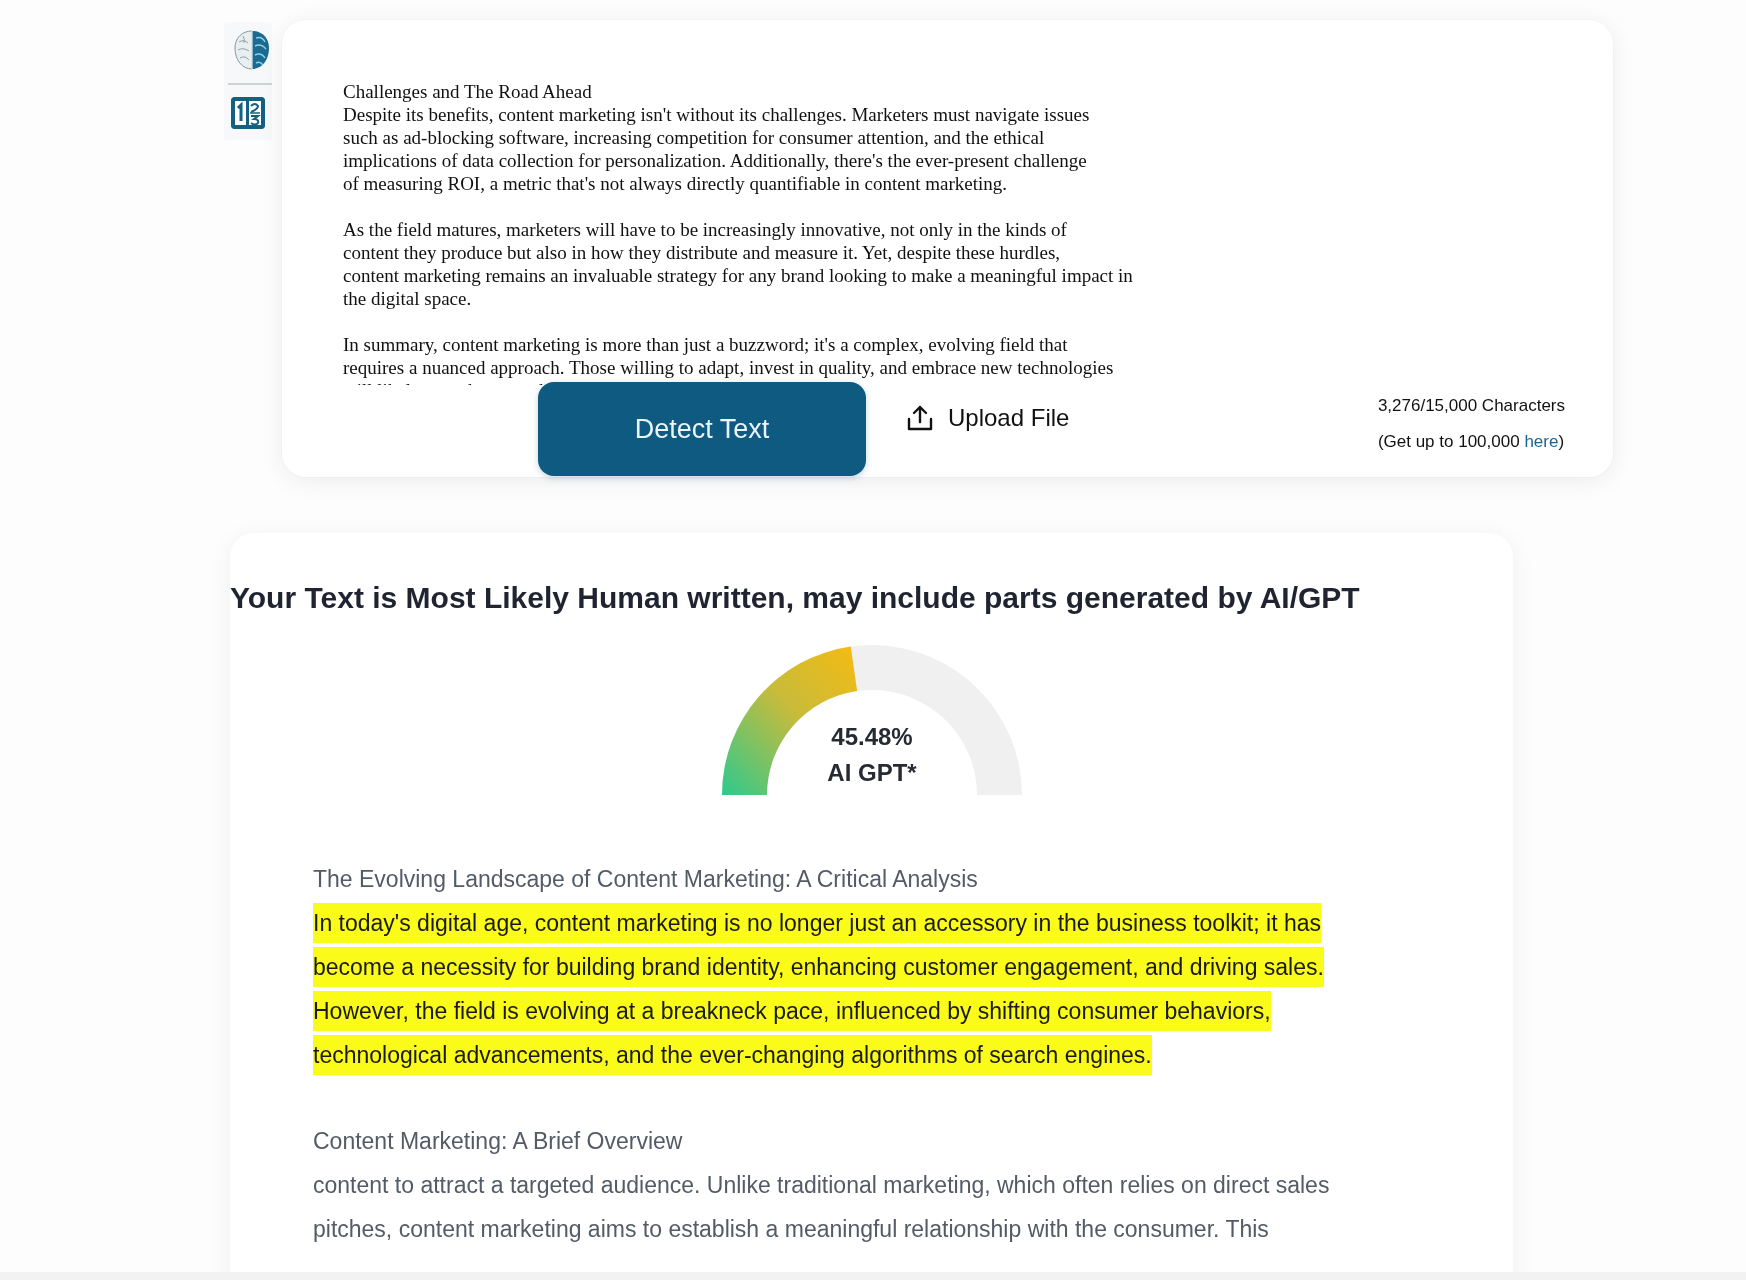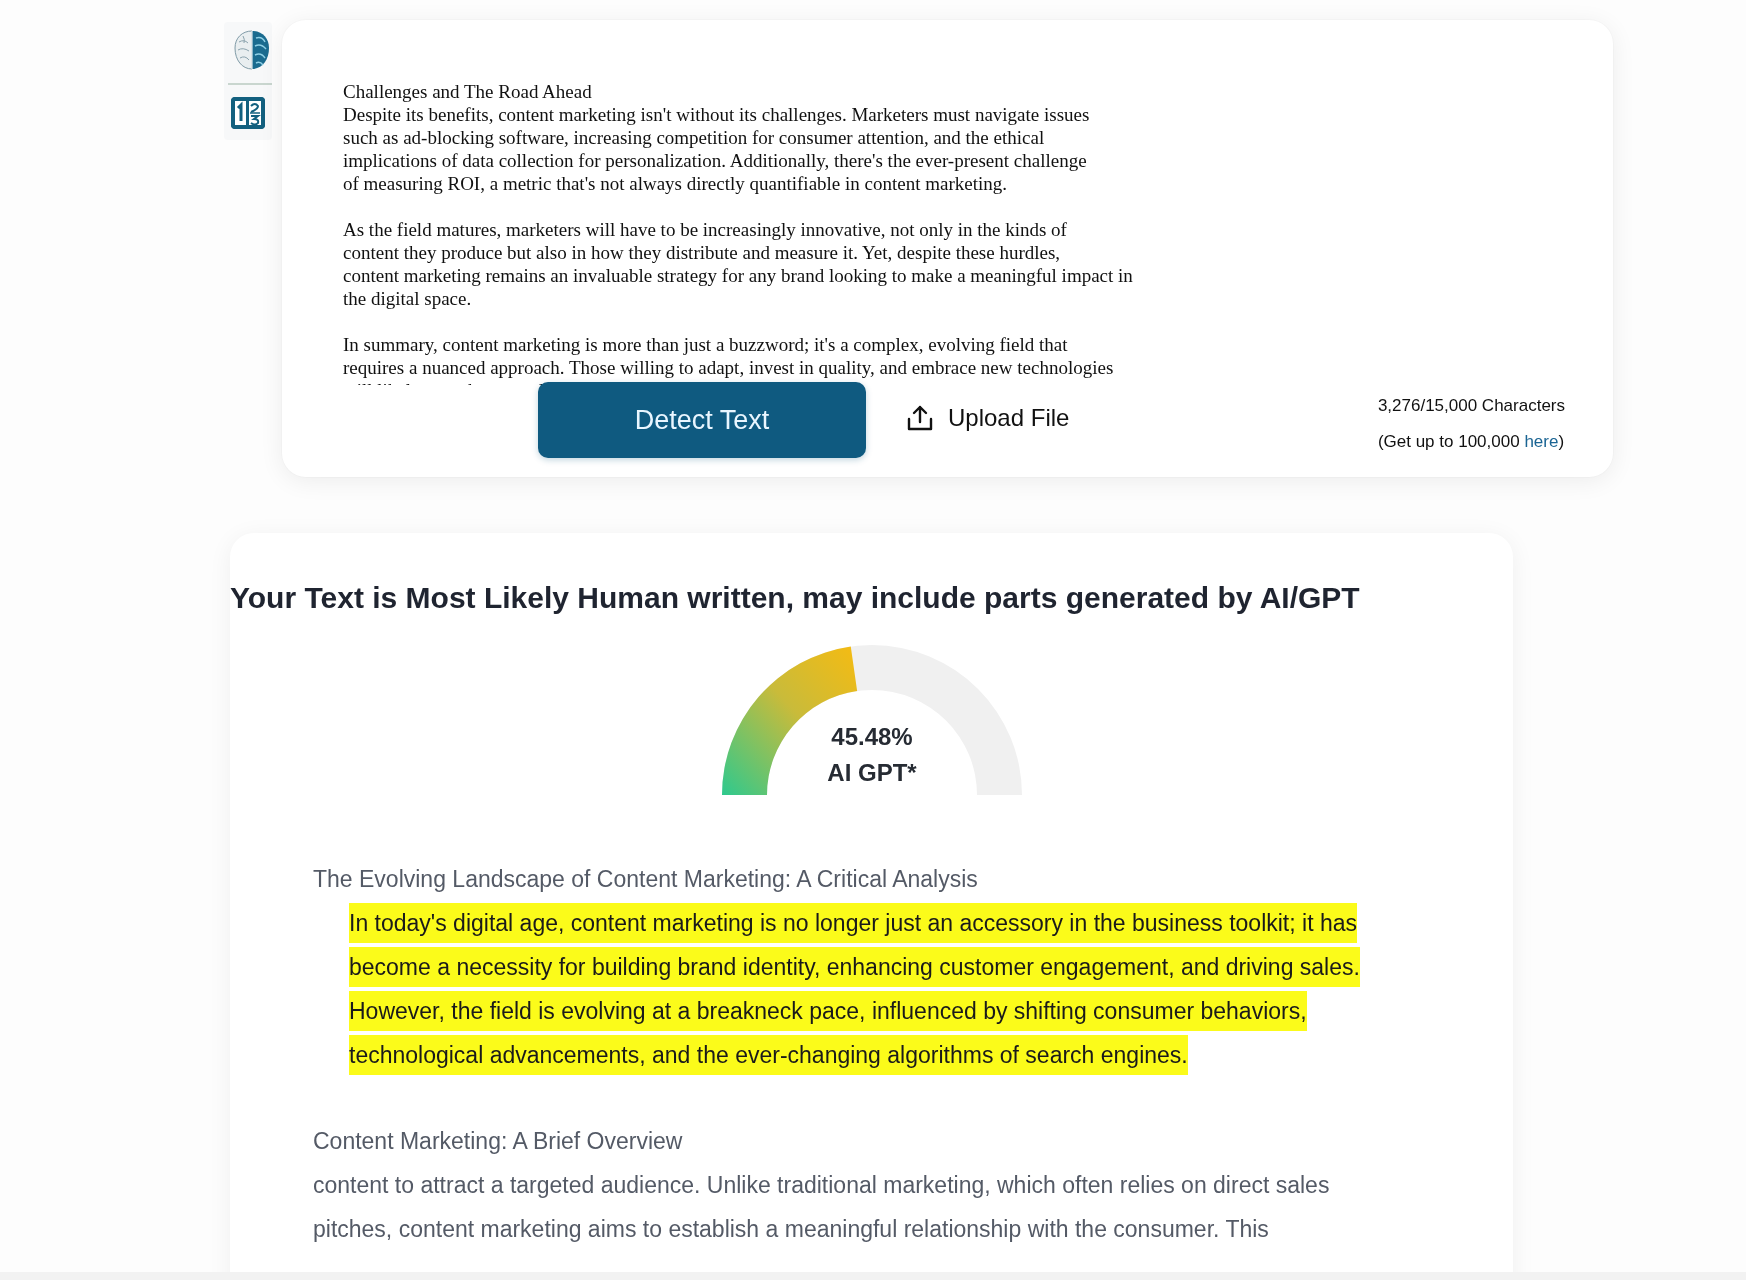--- a/index.html
+++ b/index.html
@@ -23,22 +23,22 @@
     background:#ffffff; border-radius:24px;
     box-shadow:0 4px 24px rgba(0,0,0,0.07), 0 0 0 1px rgba(0,0,0,0.015);
   }
   .textarea {
     position:absolute; left:49px; top:48px; width:1260px; height:305px;
     overflow:hidden; border:none; outline:none; resize:none; background:transparent;
     font-family:Liberation Serif, serif; font-size:19px; line-height:23px;
     color:#111; white-space:pre-wrap; margin:12px; padding:0;
   }
   .detect-btn {
-    position:absolute; left:256px; top:362px; width:328px; height:76px;
-    background:#0f5a80; color:#e9f6ff; border:none; border-radius:10px;
+    position:absolute; left:256px; top:362px; width:328px; height:94px;
+    background:#0f5a80; color:#e9f6ff; border:none; border-radius:16px;
     font-family:"Liberation Sans", sans-serif; font-size:27px; cursor:pointer;
     display:flex; align-items:center; justify-content:center;
     box-shadow:0 2px 6px rgba(15,90,128,0.25);
   }
   .upload {
     position:absolute; left:624px; top:378px; height:40px;
     display:flex; align-items:center; gap:14px; cursor:pointer;
   }
   .upload-label { font-size:24px; color:#111; }
   .char-info {
@@ -58,21 +58,21 @@
   .gauge { position:absolute; left:490px; top:108px; width:304px; height:160px; }
   .gauge-text {
     position:absolute; left:490px; top:186px; width:304px; text-align:center;
     font-weight:bold; color:#262b33; font-size:24px; line-height:36px;
   }
   .analysis {
     position:absolute; left:83px; top:324px; width:1110px;
     font-size:23px; line-height:44px; color:#545a66;
   }
   .analysis p { margin:0; }
-  .hl { background:#fbfb1a; color:#1a1a1a; padding:7px 0;margin-left:36px; }
+  .hl { background:#fbfb1a; color:#1a1a1a; padding:7px 0; }
   .gap { height:42px; }
   .bottom-band { position:absolute; left:0; top:1272px; width:1746px; height:8px; background:#f2f2f2; }
 </style>
 </head>
 <body>
 
 <div class="icon-strip">
   <svg class="brain" viewBox="0 0 40 44">
     <path d="M20 3 C10 3 3 10 3 20 C3 32 10 41 20 41 Z" fill="#e9eef0" stroke="#7f9aa6" stroke-width="1"></path>
     <path d="M20 3 C30 3 37 10 37 20 C37 32 30 41 20 41 Z" fill="#1a6b8f"></path>

